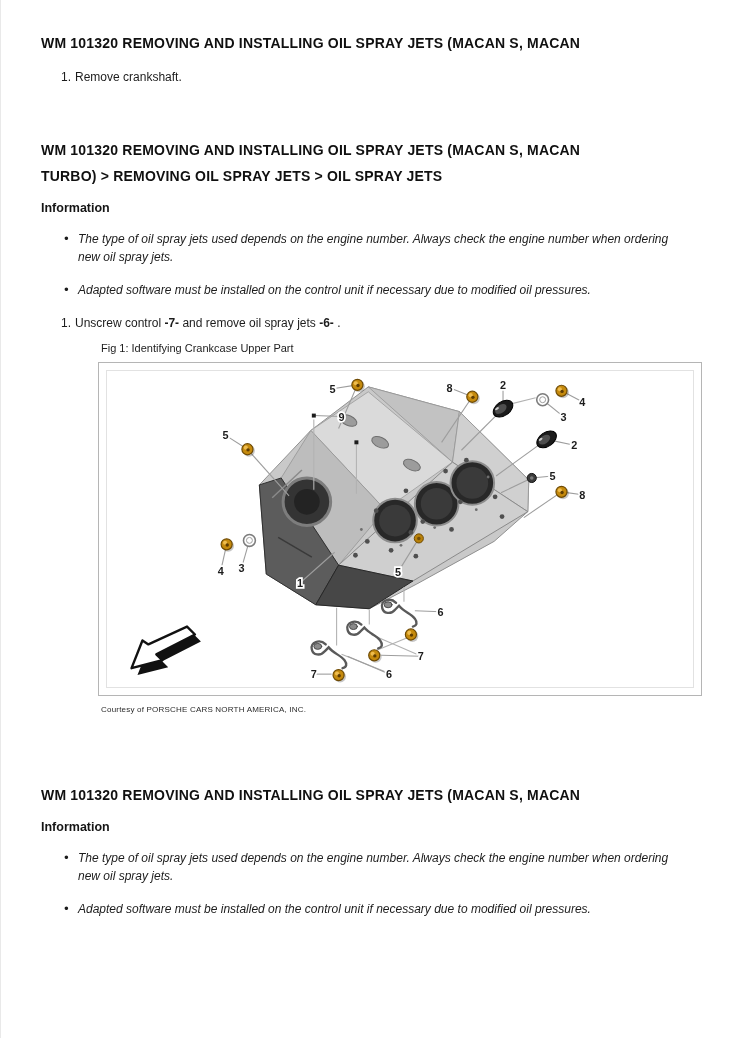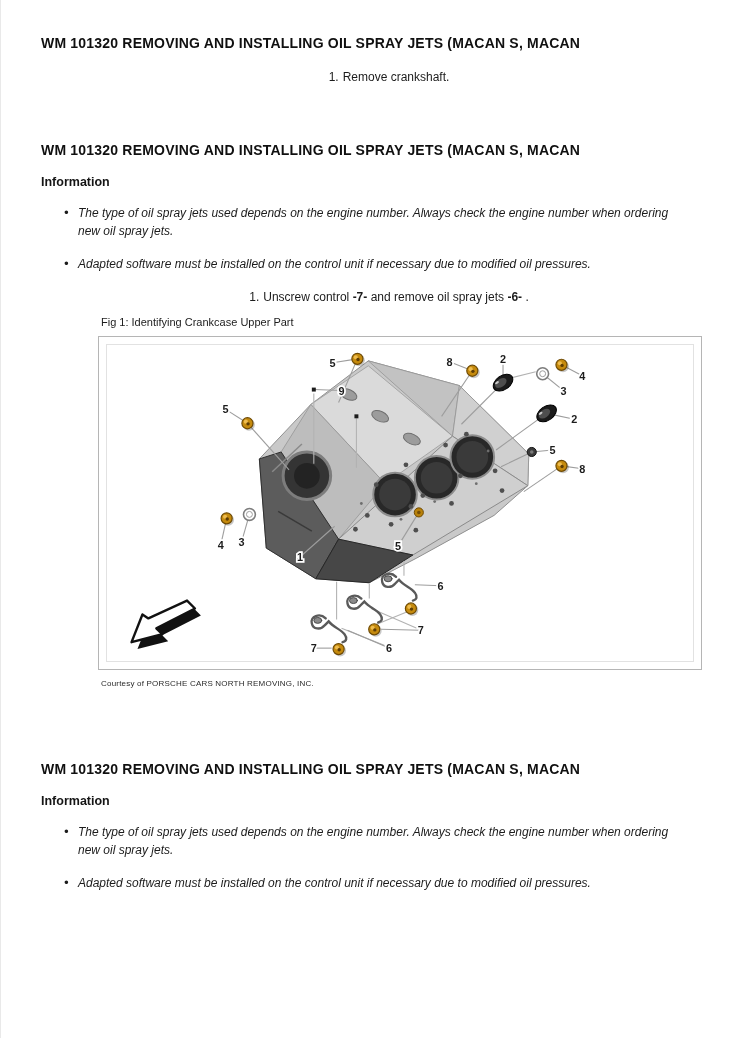--- a/index.html
+++ b/index.html
@@ -12,21 +12,21 @@
   .page {
     width:730px; height:1038px;
     padding:30px 38px 0 40px;
     border-left:1px solid #e9e9e9;
     overflow:hidden;
   }
   .wm-heading {
     font-size:14px; font-weight:bold; color:#101010;
     line-height:26px; letter-spacing:0.2px; max-width:640px;
   }
-  .step-row { margin:13px 0 0 45px; font-size:12px; line-height:16px; color:#1c1c1c;text-align:center; }
+  .step-row { margin:13px 0 0 20px; font-size:12px; line-height:16px; color:#1c1c1c; }
   .step-row .step-no { display:inline-block; margin-right:4px; }
   .ref-bold { font-weight:bold; }
   .section-2 { margin-top:52px; }
   .section-3 { margin-top:68px; }
   .info-label { margin-top:12px; font-size:12.5px; font-weight:bold; color:#151515; }
   .bullets { list-style:none; margin:4px 0 0 0;font-style:italic; }
   .bullets li {
     position:relative; margin-top:15px; padding-left:15px;
     font-size:12px; line-height:18px; max-width:632px; color:#1c1c1c;
   }
@@ -51,20 +51,21 @@
 
   <div class="wm-heading">
     <div>WM 101320 REMOVING AND INSTALLING OIL SPRAY JETS (MACAN S, MACAN</div>
   </div>
   <div class="step-row">
     <span class="step-no">1.</span><span>Remove crankshaft.</span>
   </div>
 
   <div class="wm-heading section-2">
     <div>WM 101320 REMOVING AND INSTALLING OIL SPRAY JETS (MACAN S, MACAN</div>
+    <div>TURBO) &gt; REMOVING OIL SPRAY JETS &gt; OIL SPRAY JETS</div>
   </div>
   <div class="info-label">Information</div>
   <ul class="bullets">
     <li>The type of oil spray jets used depends on the engine number. Always check the engine number when ordering new oil spray jets.</li>
     <li>Adapted software must be installed on the control unit if necessary due to modified oil pressures.</li>
   </ul>
   <div class="step-row" style="margin-top:16px;">
     <span class="step-no">1.</span><span>Unscrew control</span>
     <span class="ref-bold">-7-</span>
     <span>and remove oil spray jets</span>
@@ -267,21 +268,21 @@
             <circle cx="269.6" cy="287.6" r="1.7" fill="#5f3d03"></circle>
             <circle cx="234.5" cy="308.5" r="6" fill="rgba(0,0,0,0.22)"></circle>
             <circle cx="233" cy="307" r="5.6" fill="#c58a0d" stroke="#6e4a04" stroke-width="1.2"></circle>
             <circle cx="231.4" cy="305.4" r="2.1" fill="#eebc4e"></circle>
             <circle cx="233.6" cy="307.6" r="1.7" fill="#5f3d03"></circle>
           </g>
       </svg>
     </div>
   </div>
 
-  <div class="fig-credit">Courtesy of PORSCHE CARS NORTH REMOVING, INC.</div>
+  <div class="fig-credit">Courtesy of PORSCHE CARS NORTH AMERICA, INC.</div>
 
   <div class="wm-heading section-3">
     <div>WM 101320 REMOVING AND INSTALLING OIL SPRAY JETS (MACAN S, MACAN</div>
   </div>
   <div class="info-label">Information</div>
   <ul class="bullets">
     <li>The type of oil spray jets used depends on the engine number. Always check the engine number when ordering new oil spray jets.</li>
     <li>Adapted software must be installed on the control unit if necessary due to modified oil pressures.</li>
   </ul>
 

